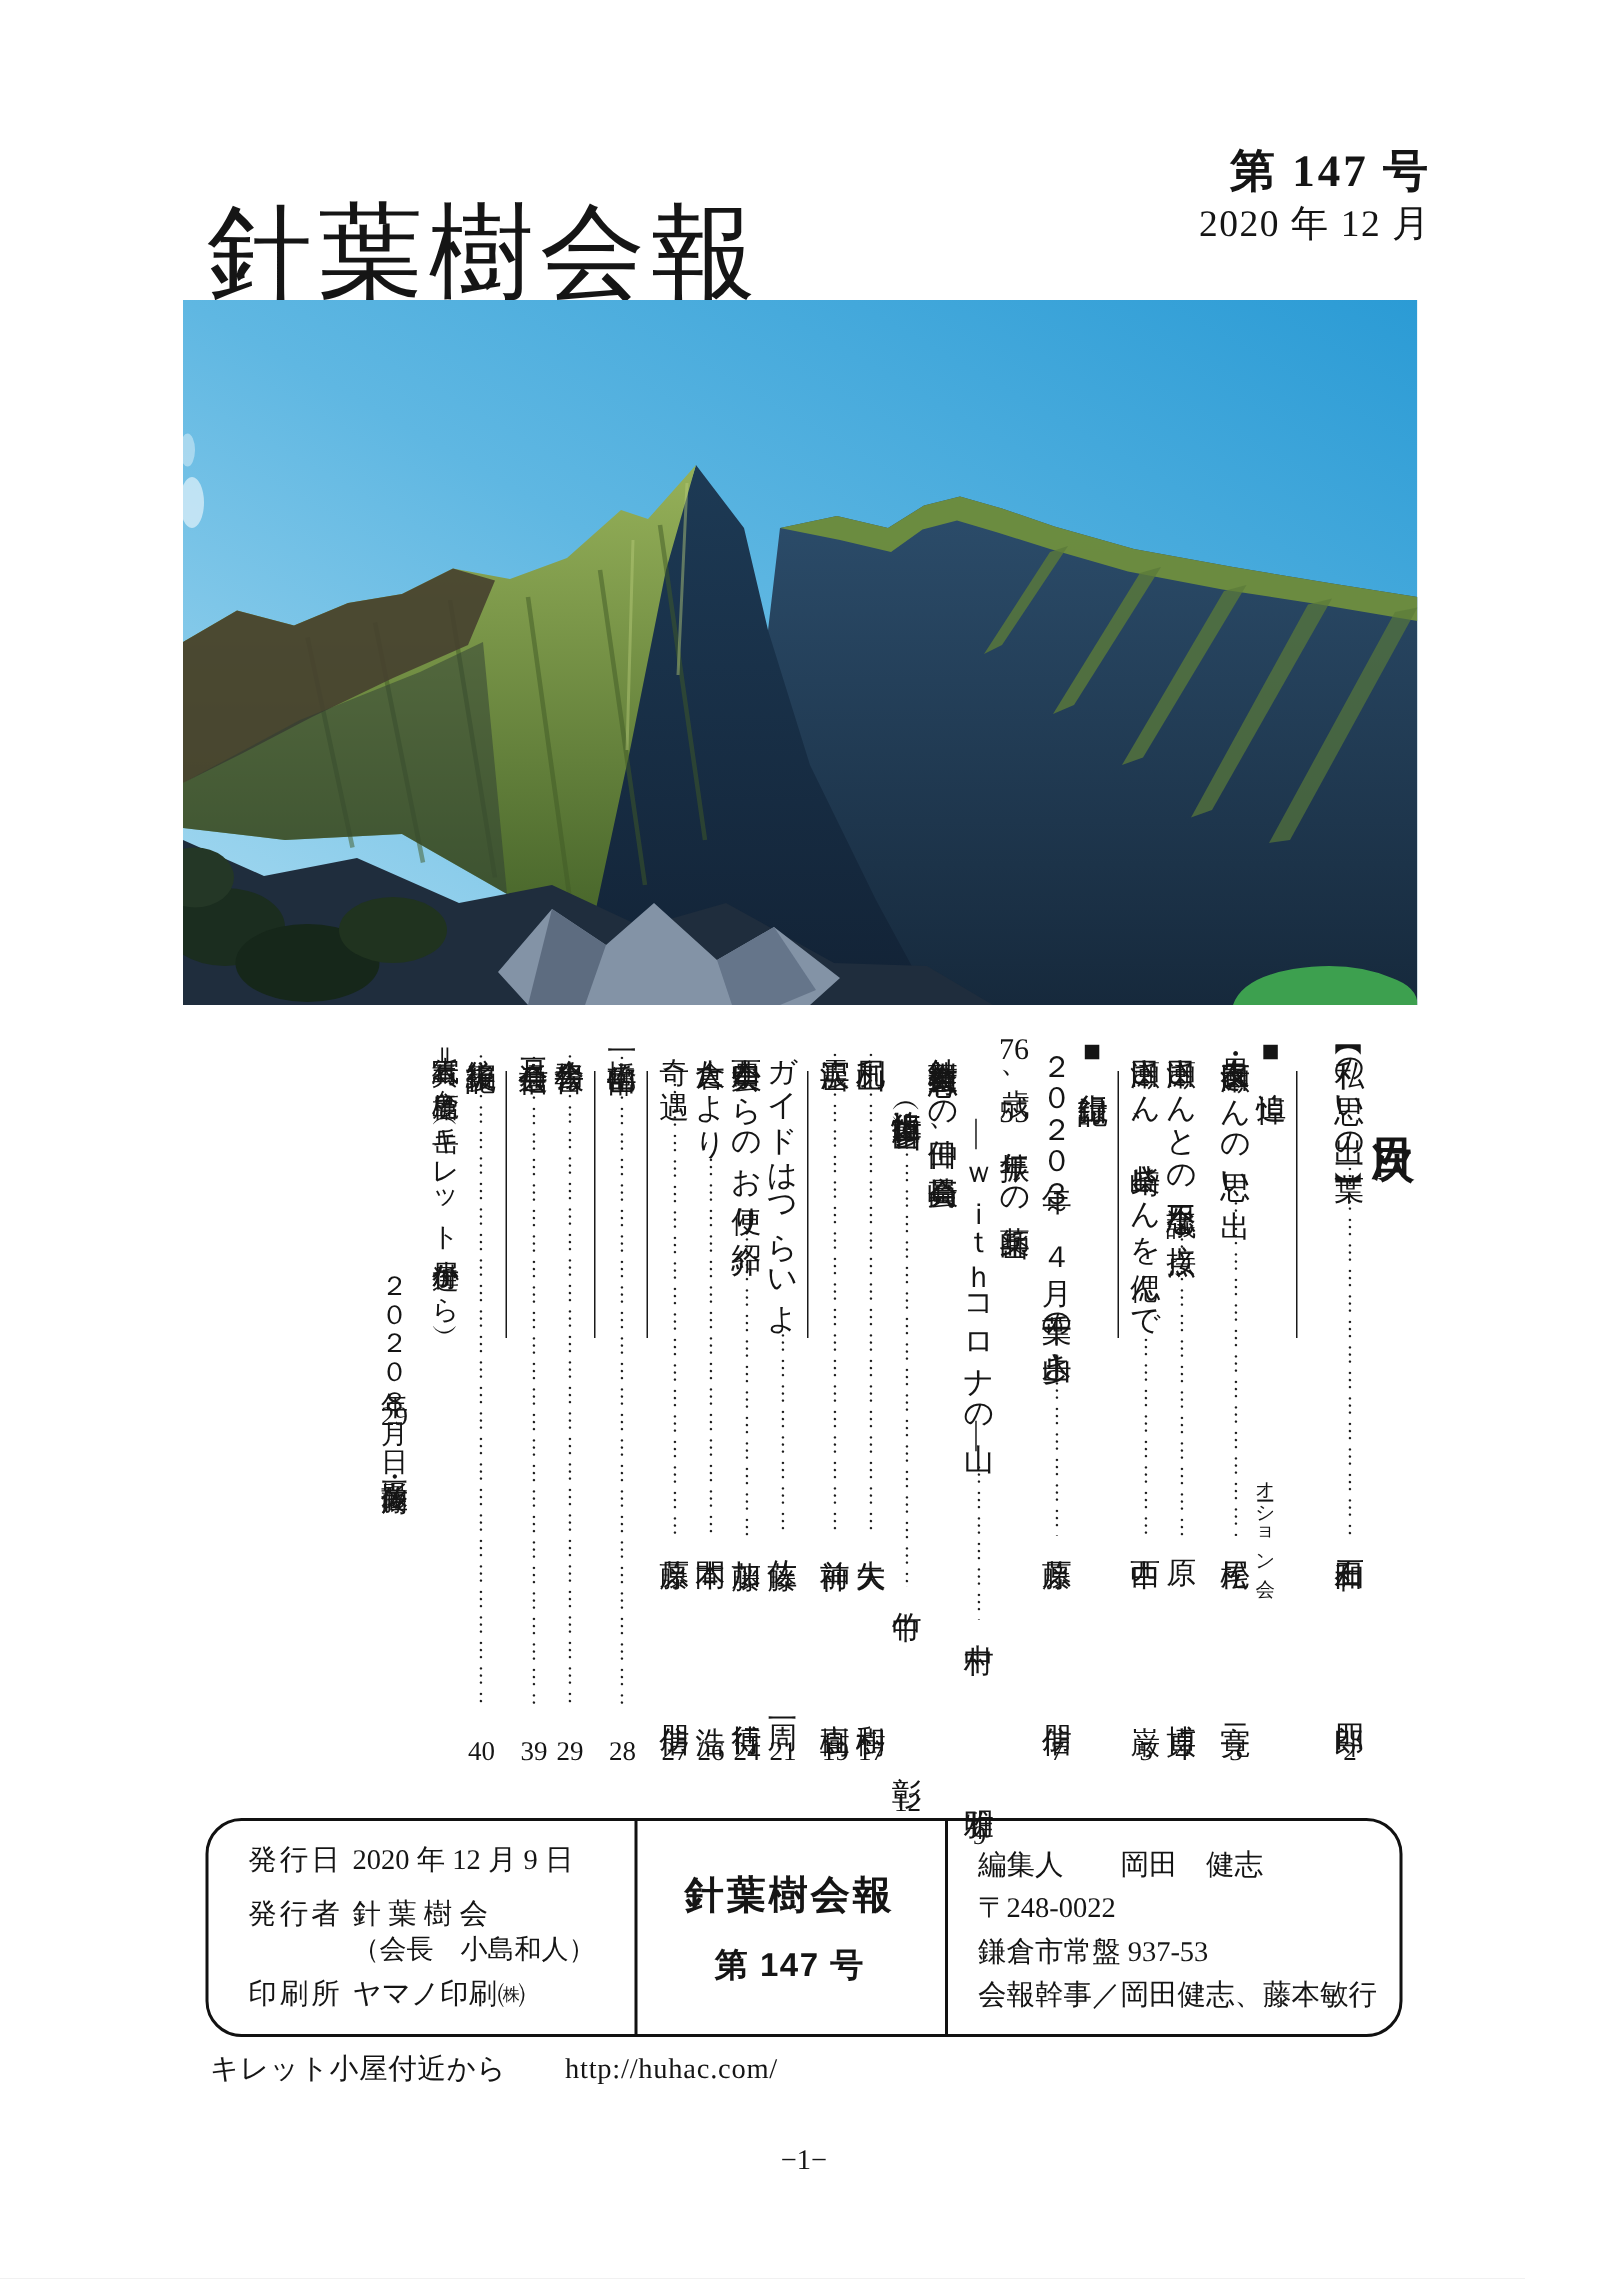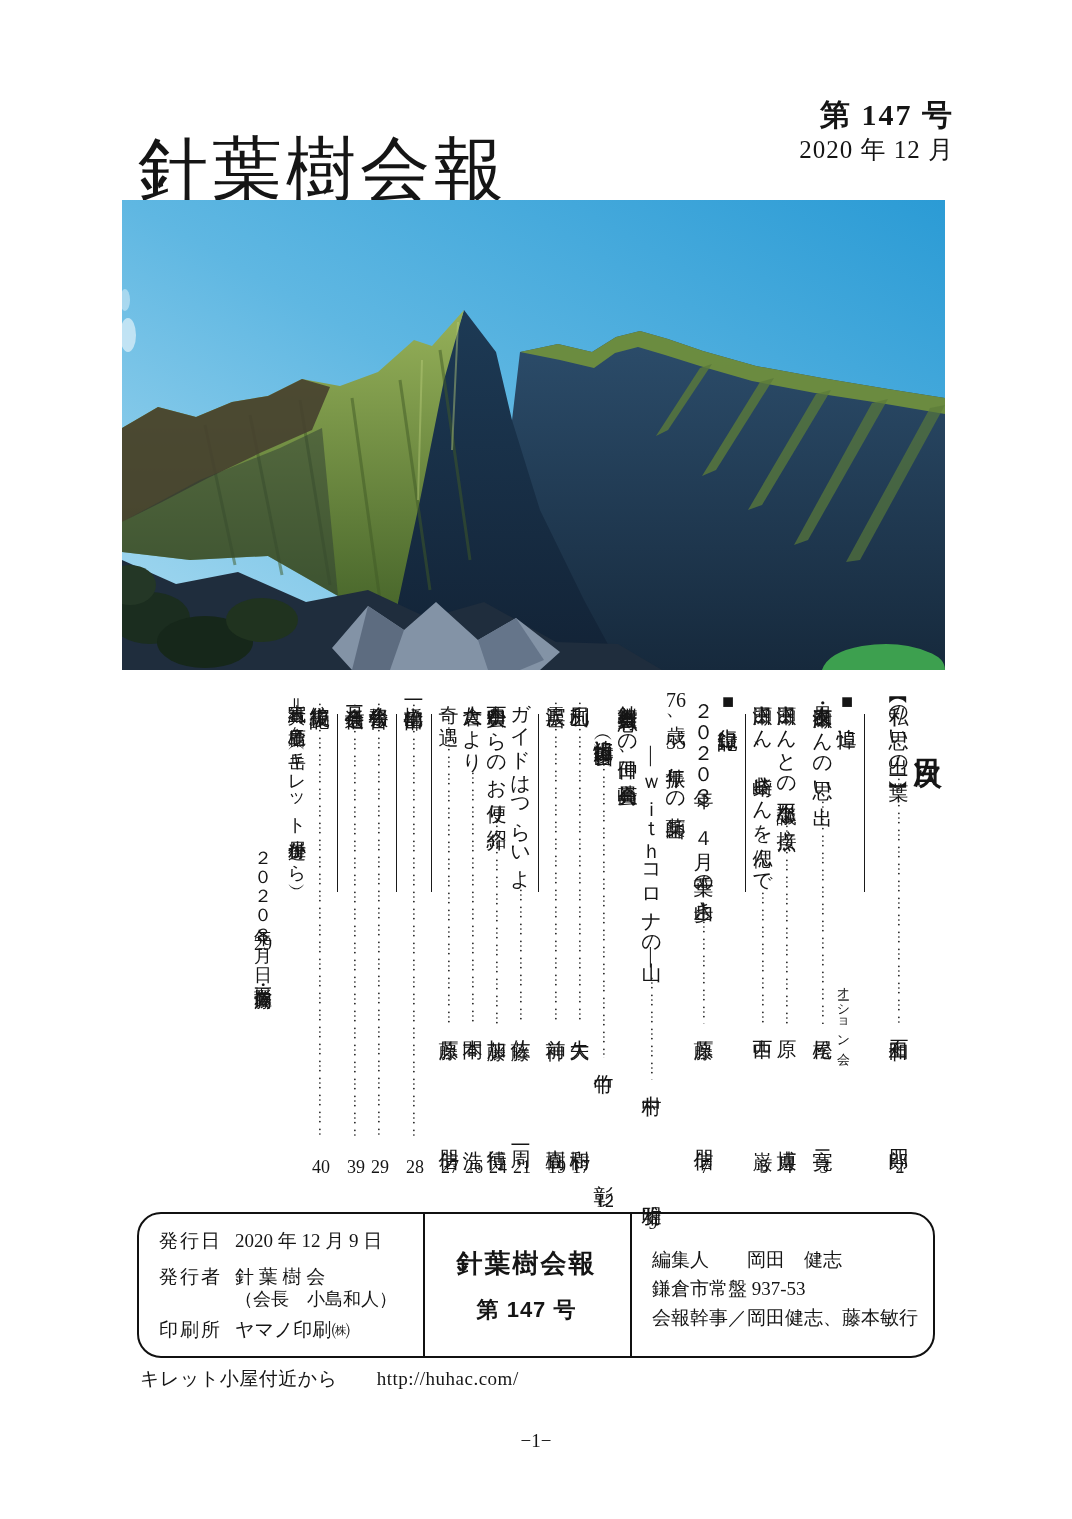--- a/index.html
+++ b/index.html
@@ -41,29 +41,29 @@
   .annot{position:absolute; right:-17px; top:288px; font-size:13px; letter-spacing:1px;}
   .cap{font-size:18px; line-height:1; letter-spacing:0.5px;}
   
   .colophon{position:absolute; left:137px; top:1212px; width:798px; height:146px;
     border:2.5px solid #111; border-radius:24px; box-sizing:border-box;}
   .divider{position:absolute; top:0; bottom:0; width:1.5px; background:#111;}
   .div1{left:284px;} .div2{left:491px;}
   .cell-left{position:absolute; left:0; top:0; width:284px; height:100%;
     padding:17px 0 0 20px; box-sizing:border-box; font-size:19px; line-height:1.1;}
   .crow{margin-bottom:15px; white-space:nowrap;}
-  .clabel{display:inline-block; width:76px; letter-spacing:2px;}
+  .clabel{display:inline-block; width:76px; letter-spacing:2px;text-align:center;}
   .csub{margin:2px 11px 10px 76px; font-size:18px; white-space:nowrap;}
   .cell-center{position:absolute; left:284px; top:0; width:207px; height:100%;
     display:flex; flex-direction:column; align-items:center; justify-content:center;
     gap:14px; font-family:"Liberation Sans","DejaVu Sans",sans-serif;}
   .center-title{font-size:26px; font-weight:bold; letter-spacing:2px;}
   .center-issue{font-size:22px; font-weight:600; letter-spacing:1px;}
   .cell-right{position:absolute; left:491px; top:0; right:0; height:100%;
-    padding:31px 0 0 22px; box-sizing:border-box; font-size:19px; line-height:29px;
+    padding:15px 0 0 22px; box-sizing:border-box; font-size:19px; line-height:29px;
     white-space:nowrap;}
   
   .homepage{position:absolute; left:140px; top:1366px; font-size:19px; letter-spacing:0.5px;}
   .pageno{position:absolute; left:0; right:0; top:1430px; text-align:center; font-size:19px;}
 </style>
 </head>
 <body>
 
 <div id="page">
 
@@ -345,20 +345,21 @@
       </div>
     </div>
 
     <div class="cell-center">
       <div class="center-title">針葉樹会報</div>
       <div class="center-issue">第 147 号</div>
     </div>
 
     <div class="cell-right">
       <div>編集人　　岡田　健志</div>
+      <div>〒248-0022</div>
       <div>鎌倉市常盤 937-53</div>
       <div>会報幹事／岡田健志、藤本敏行</div>
     </div>
   </div>
 
   <div class="homepage">キレット小屋付近から　　http://huhac.com/</div>
   <div class="pageno">−1−</div>
 
 </div>
 

